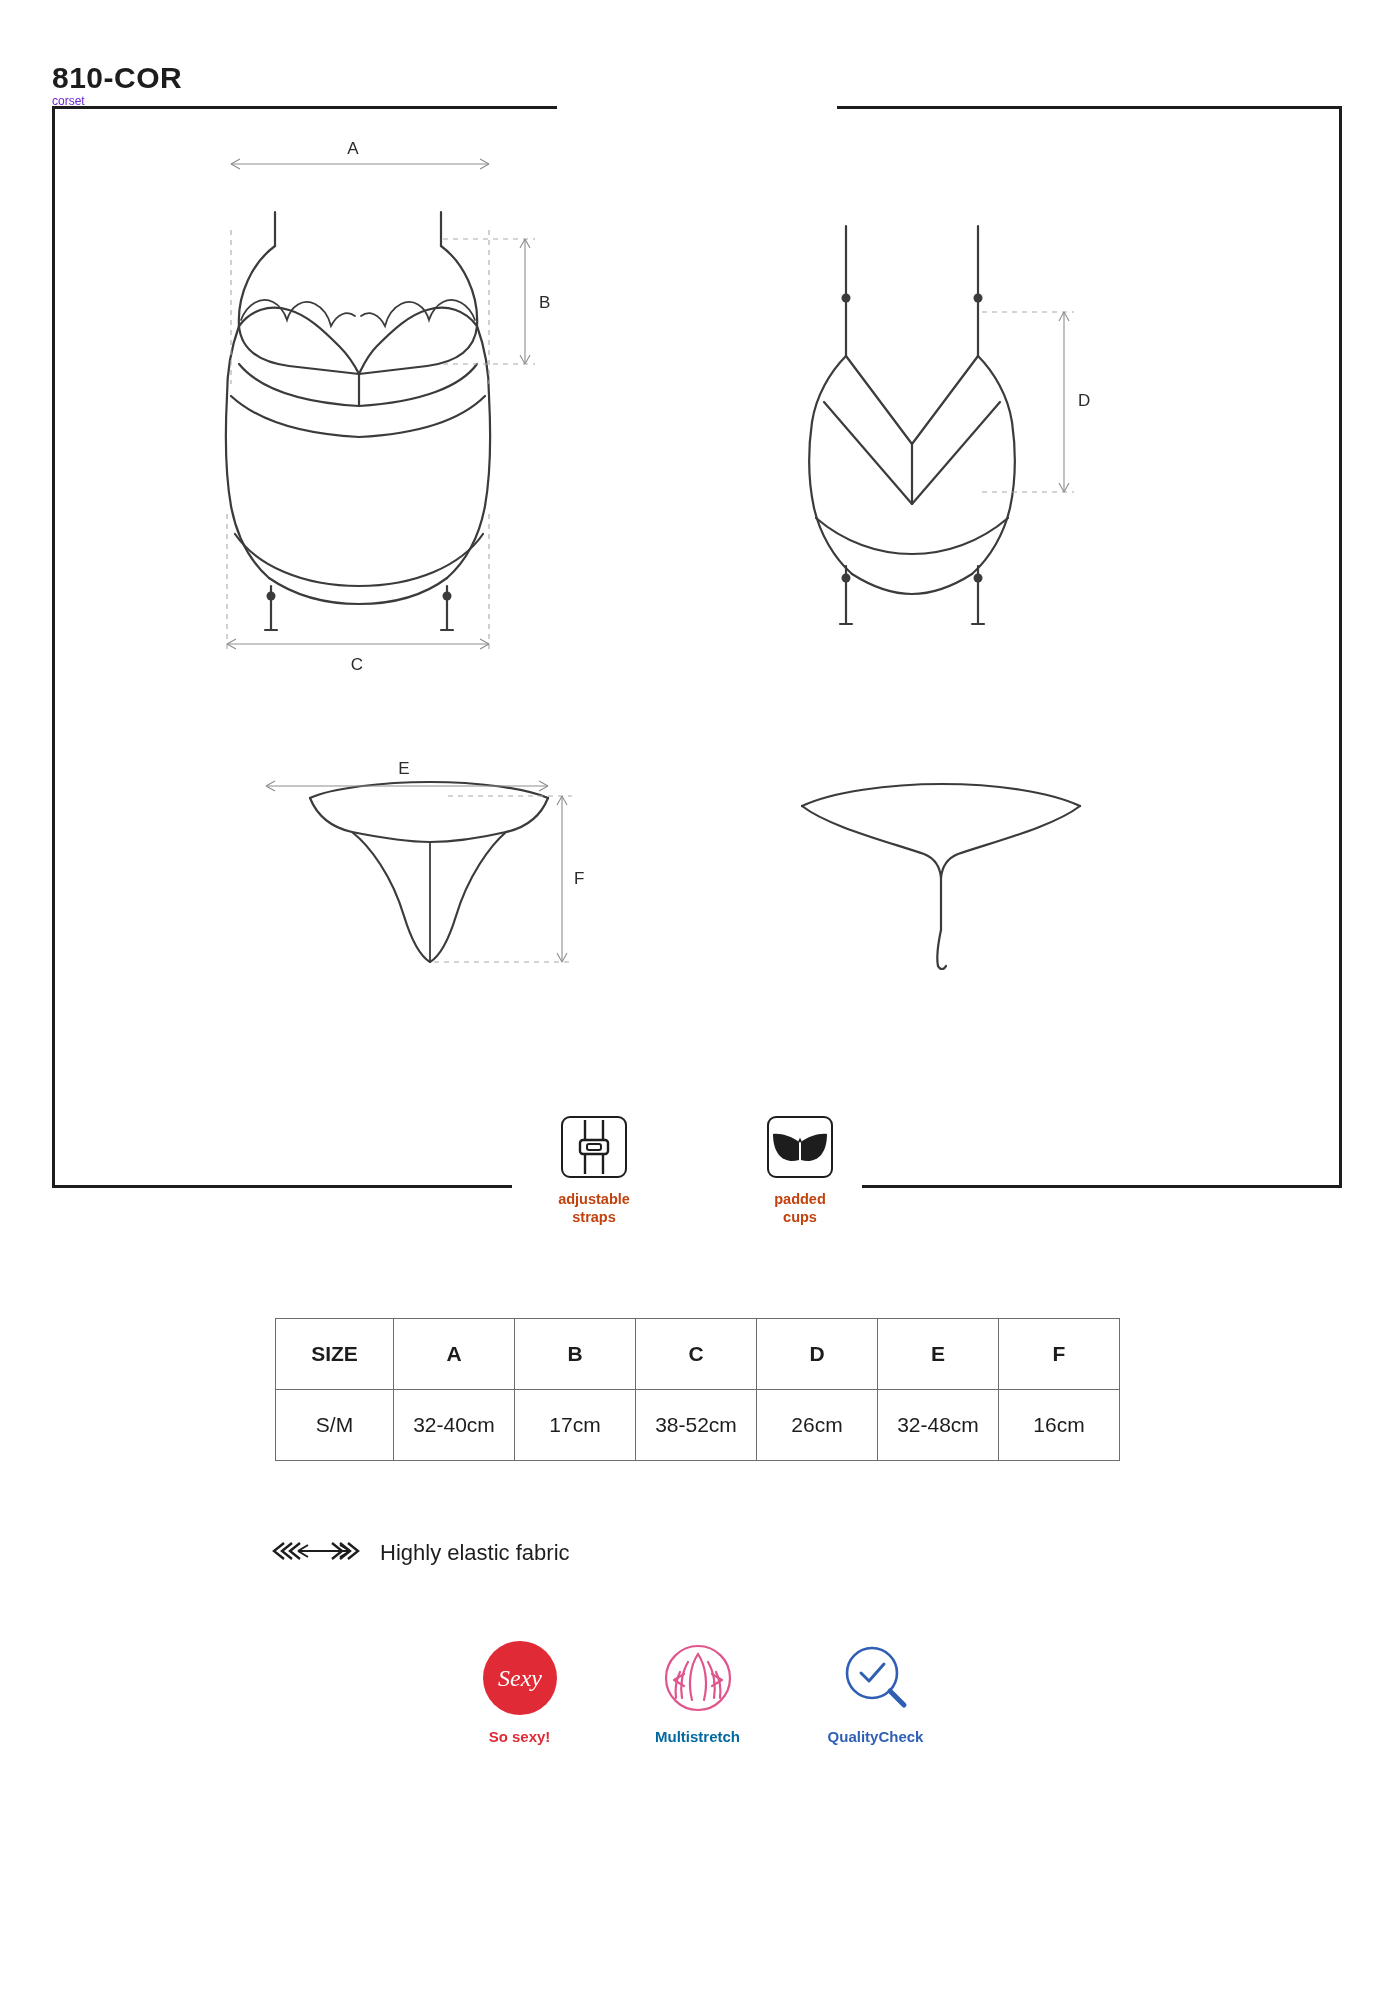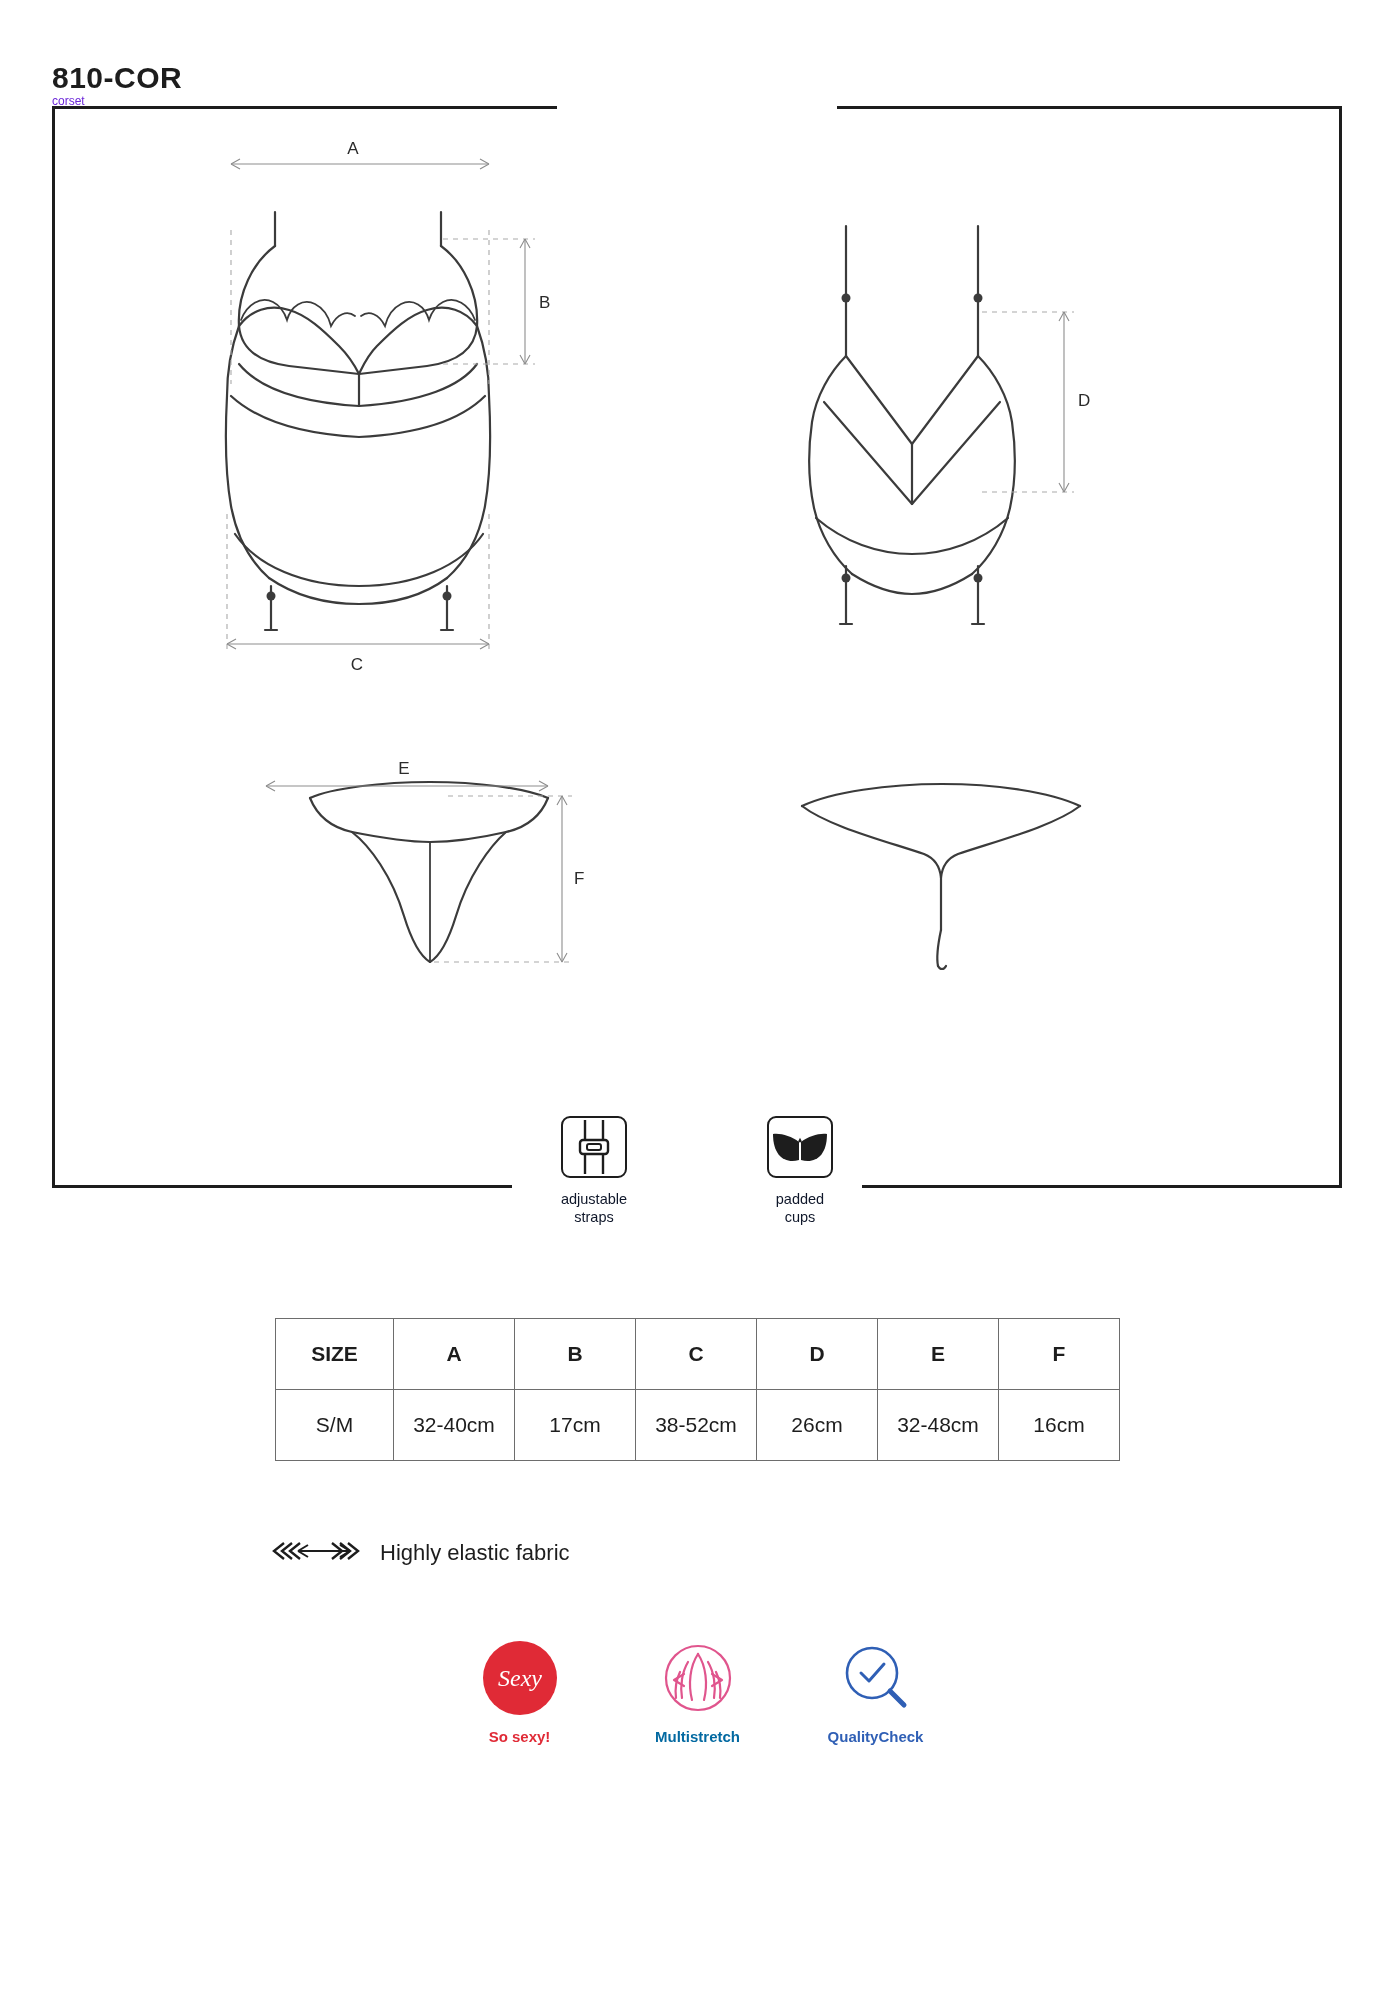--- a/index.html
+++ b/index.html
@@ -78,22 +78,22 @@
   .feature-ic {
     width: 66px; height: 62px;
     margin: 0 auto 12px auto;
     border: 2.2px solid #1d1d1d;
     border-radius: 9px;
     position: relative;
     background: #fff;
   }
   .feature-label {
     font-size: 14.5px;
-    font-weight: 400;
-    color: #0f172a;
+    font-weight: 700;
+    color: #c2410c;
     line-height: 1.25;
     white-space: pre-line;
   }
 
   
   .table-wrap {
     position: absolute;
     left: 275px; top: 1318px;
     width: 845px;
   }

